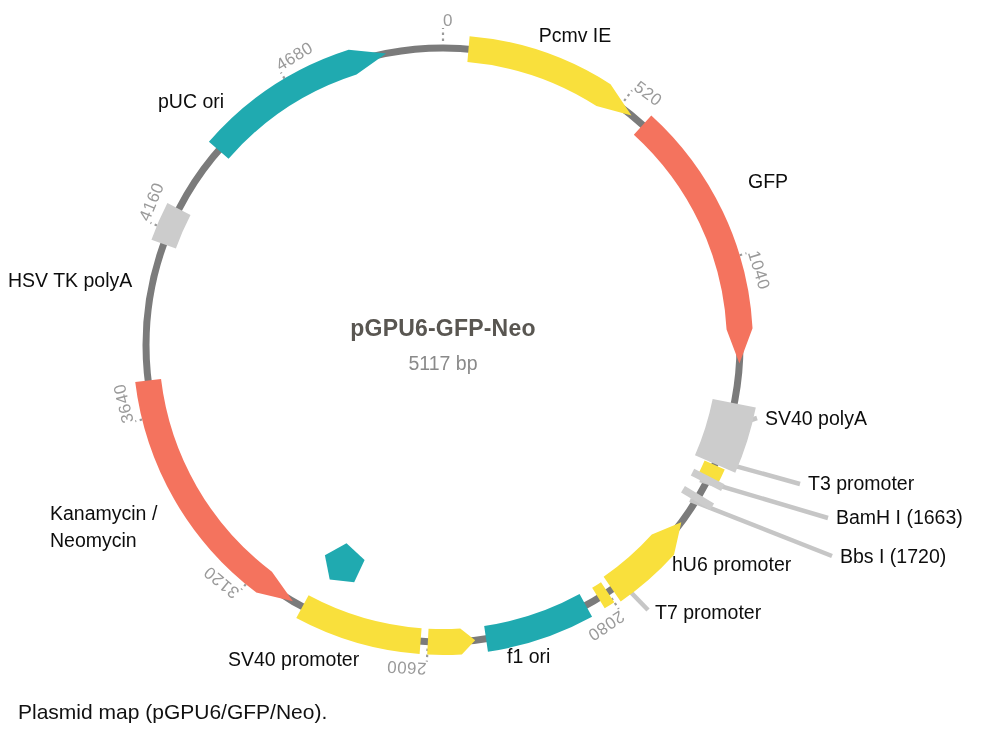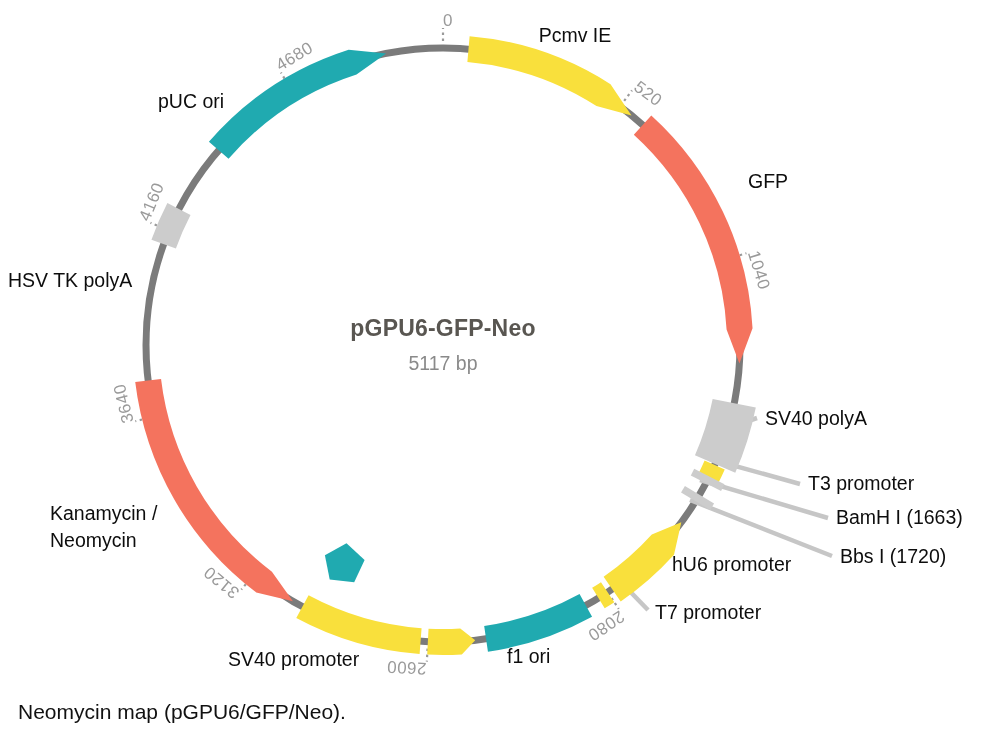--- a/index.html
+++ b/index.html
@@ -133,14 +133,14 @@
         <text x="50" y="520" class="feat-label" text-anchor="start">Kanamycin /</text>
         <text x="50" y="547" class="feat-label" text-anchor="start">Neomycin</text>
         <text x="8" y="287" class="feat-label" text-anchor="start">HSV TK polyA</text>
         <text x="158" y="108" class="feat-label" text-anchor="start">pUC ori</text>
       </g>
     <g>
       <text class="plasmid-name" id="c-name" x="443" y="336" text-anchor="middle">pGPU6-GFP-Neo</text>
       <text class="plasmid-size" id="c-size" x="443" y="370" text-anchor="middle">5117 bp</text>
     </g>
   </svg>
-  <div class="caption">Neomycin map (pGPU6/GFP/Neo).</div>
+  <div class="caption">Plasmid map (pGPU6/GFP/Neo).</div>
 </div>
 
 </body></html>

